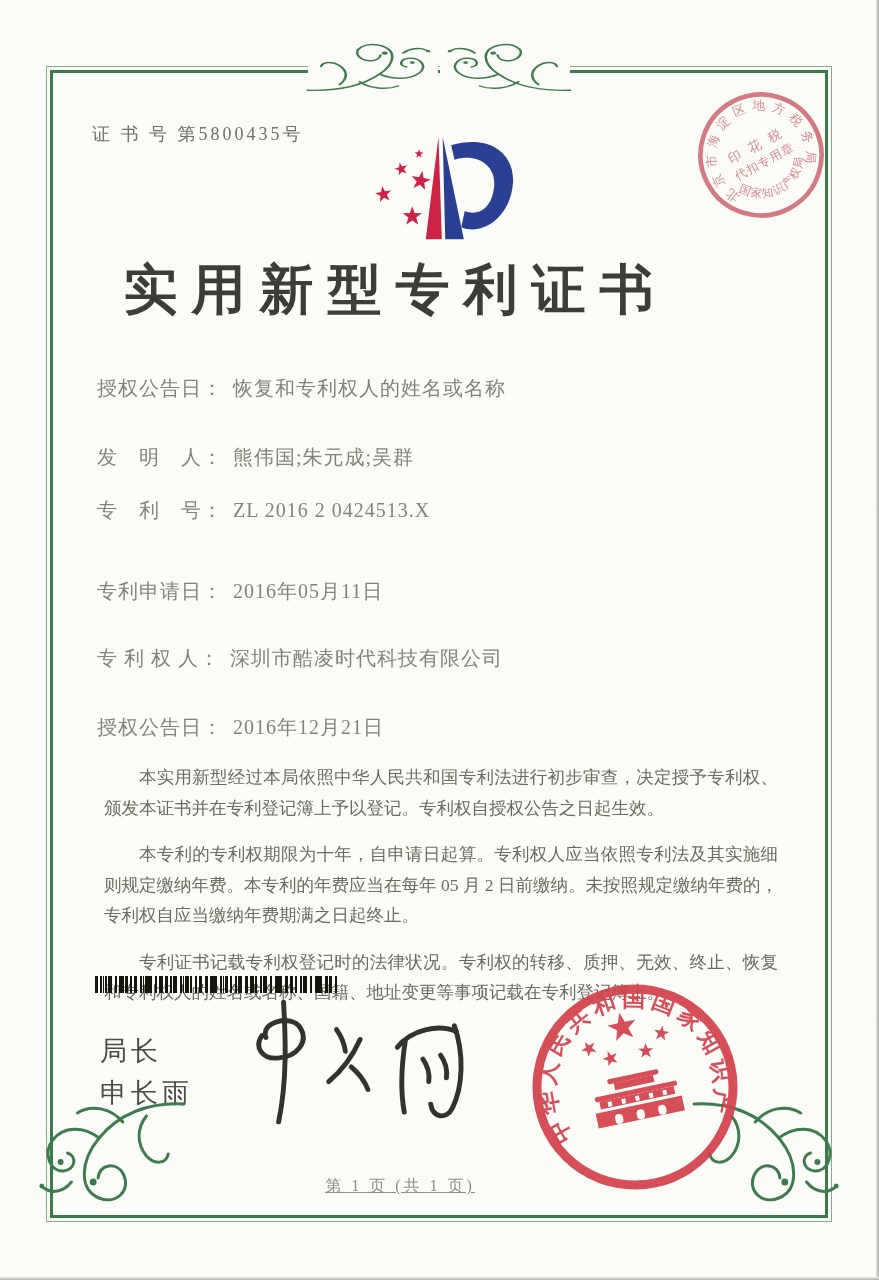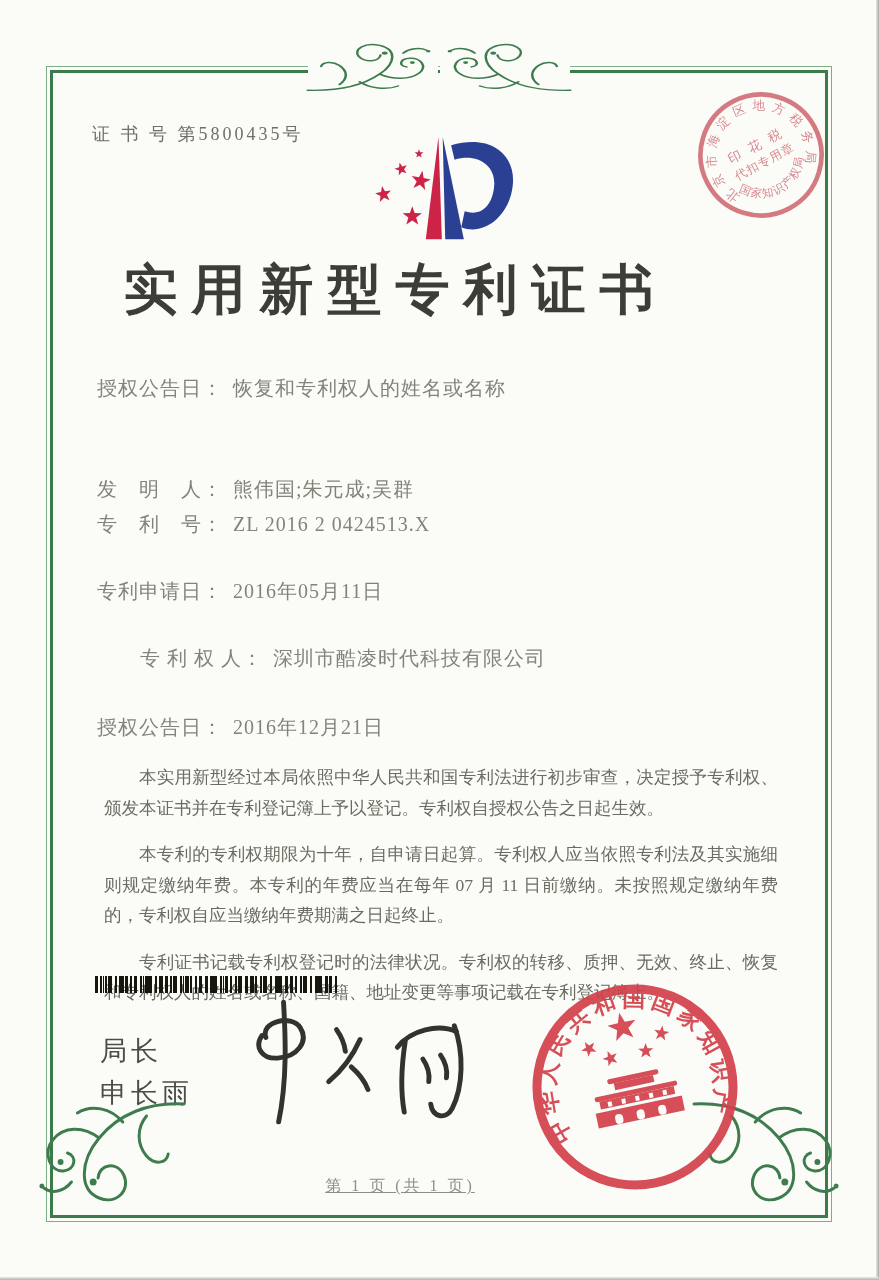--- a/index.html
+++ b/index.html
@@ -26,22 +26,22 @@
     letter-spacing:3px;color:#6f6f66;margin-left:8px;}
 
   .logo{position:absolute;left:348px;top:130px;width:186px;height:122px;}
 
   .title{position:absolute;left:0;top:254px;width:791px;text-align:center;
     font-size:54px;font-weight:600;letter-spacing:14px;color:#3d3d38;}
 
   .field{position:absolute;left:97px;font-size:20px;color:#83837a;
     letter-spacing:1px;white-space:nowrap;}
   .field .lab{margin-right:10px;}
-  .f0{top:375px;} .f1{top:444px;margin-top:32px;} .f2{top:511px;} .f3{top:578px;text-align:center;}
-  .f4{top:645px;margin-left:43px;} .f5{top:714px;text-align:center;}
+  .f0{top:375px;} .f1{top:444px;} .f2{top:497px;} .f3{top:578px;text-align:center;}
+  .f4{top:645px;} .f5{top:714px;text-align:center;}
 
   .body-text{position:absolute;left:88px;top:746px;width:706px;
     font-size:17.5px;line-height:30.5px;color:#6b6b61;text-align:justify;}
   .body-text p{margin:16px;text-indent:2em;}
 
   .barcode{position:absolute;left:95px;top:976px;width:242px;height:17px;
     background-image:
       repeating-linear-gradient(90deg,#16160f 0 2px,transparent 2px 5px),
       repeating-linear-gradient(90deg,#16160f 0 1px,transparent 1px 8px),
       repeating-linear-gradient(90deg,#16160f 0 3px,transparent 3px 13px);}
@@ -137,21 +137,21 @@
   </div>
   <div class="field f4">
     <span class="lab">专 利 权 人：</span><span>深圳市酷凌时代科技有限公司</span>
   </div>
   <div class="field f5">
     <span class="lab">授权公告日：</span><span>2016年12月21日</span>
   </div>
 
   <div class="body-text">
     <p>本实用新型经过本局依照中华人民共和国专利法进行初步审查，决定授予专利权、颁发本证书并在专利登记簿上予以登记。专利权自授权公告之日起生效。</p>
-    <p>本专利的专利权期限为十年，自申请日起算。专利权人应当依照专利法及其实施细则规定缴纳年费。本专利的年费应当在每年 07 月 11 日前缴纳。未按照规定缴纳年费的，专利权自应当缴纳年费期满之日起终止。</p>
+    <p>本专利的专利权期限为十年，自申请日起算。专利权人应当依照专利法及其实施细则规定缴纳年费。本专利的年费应当在每年 05 月 2 日前缴纳。未按照规定缴纳年费的，专利权自应当缴纳年费期满之日起终止。</p>
     <p>专利证书记载专利权登记时的法律状况。专利权的转移、质押、无效、终止、恢复和专利权人的姓名或名称、国籍、地址变更等事项记载在专利登记簿上。</p>
   </div>
 
   <div class="barcode"></div>
 
   <div class="issuer">
     <div>局长</div>
     <div>申长雨</div>
   </div>
 

